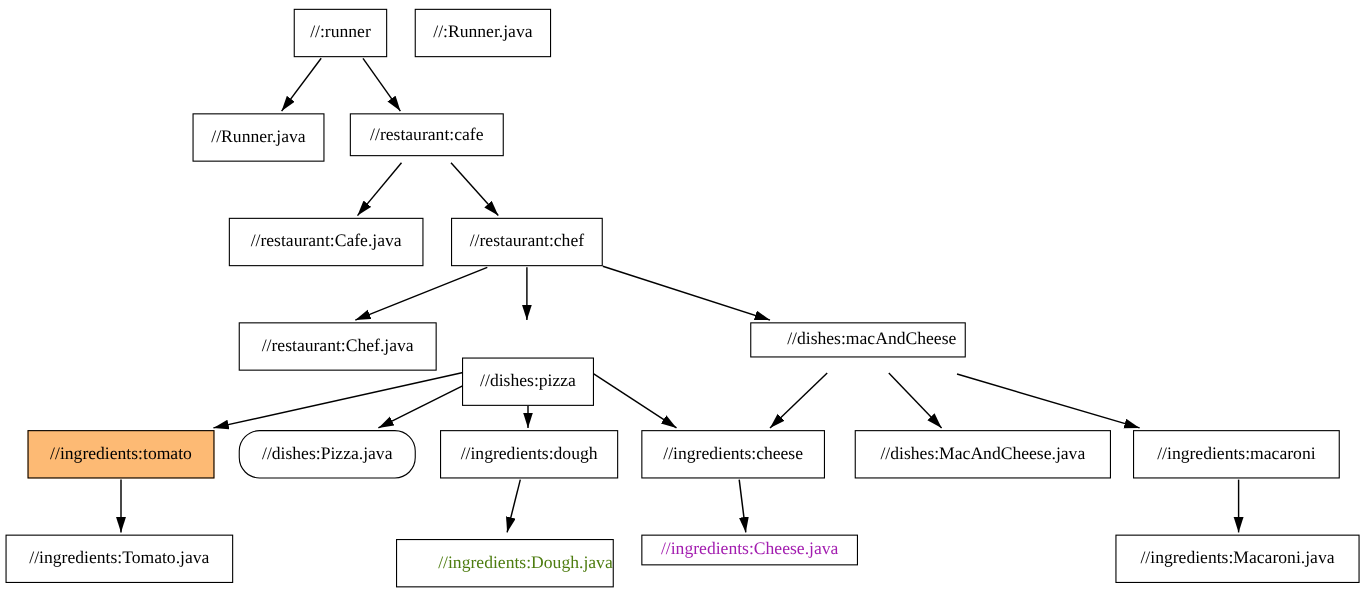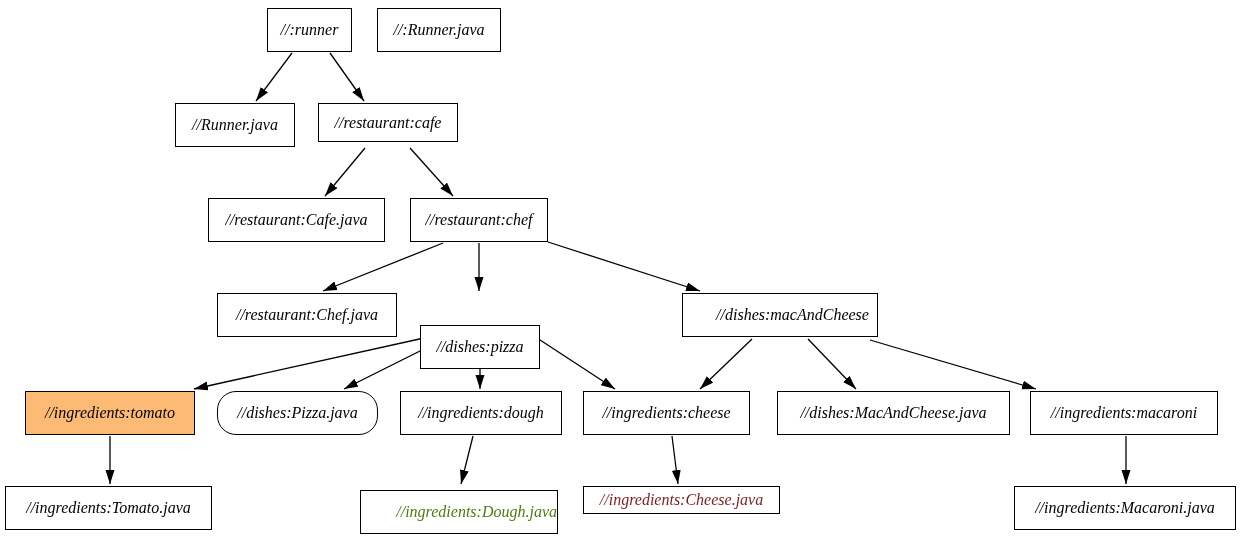--- a/index.html
+++ b/index.html
@@ -7,21 +7,20 @@
     padding: 0;
     background: #ffffff;
   }
   #canvas {
     position: relative;
     width: 1242px;
     height: 539px;
     background: #ffffff;
     font-family: "Liberation Serif", "DejaVu Serif", serif;
     overflow: hidden;
-    font-style: italic;
   }
   #edge-layer {
     position: absolute;
     left: 0;
     top: 0;
     width: 1242px;
     height: 539px;
   }
   #edge-layer line {
     stroke-width: 1.3px;
@@ -90,21 +89,21 @@
       </div>
       <div class="node" style="left: 410px; top: 198px; width: 138px; height: 44px; border-color: rgb(0, 0, 0); background: rgb(255, 255, 255); color: rgb(0, 0, 0);">
         <span>//restaurant:chef</span>
       </div>
       <div class="node" style="left: 217px; top: 293px; width: 180px; height: 44px; border-color: rgb(0, 0, 0); background: rgb(255, 255, 255); color: rgb(0, 0, 0);">
         <span>//restaurant:Chef.java</span>
       </div>
       <div class="node" style="left: 420px; top: 293px; width: 120px; height: 44px; border-color: rgb(0, 0, 0); background: rgb(255, 255, 255); color: rgb(0, 0, 0); margin-top: 32px;">
         <span>//dishes:pizza</span>
       </div>
-      <div class="node" style="left: 682px; top: 293px; width: 196px; height: 44px; border-color: rgb(0, 0, 0); background: rgb(255, 255, 255); color: rgb(0, 0, 0); padding-left: 25px;">
+      <div class="node" style="left: 682px; top: 293px; width: 196px; height: 32px; border-color: rgb(0, 0, 0); background: rgb(255, 255, 255); color: rgb(0, 0, 0); padding-left: 25px;">
         <span>//dishes:macAndCheese</span>
       </div>
       <div class="node" style="left: 25px; top: 391px; width: 170px; height: 44px; border-color: rgb(0, 0, 0); background: #fdba74; color: rgb(0, 0, 0);">
         <span>//ingredients:tomato</span>
       </div>
       <div class="node" style="left: 217px; top: 391px; width: 161px; height: 44px; border-color: rgb(0, 0, 0); background: rgb(255, 255, 255); color: rgb(0, 0, 0); border-radius: 19px;">
         <span>//dishes:Pizza.java</span>
       </div>
       <div class="node" style="left: 400px; top: 391px; width: 162px; height: 44px; border-color: rgb(0, 0, 0); background: rgb(255, 255, 255); color: rgb(0, 0, 0);">
         <span>//ingredients:dough</span>
@@ -117,20 +116,20 @@
       </div>
       <div class="node" style="left: 1030px; top: 391px; width: 188px; height: 44px; border-color: rgb(0, 0, 0); background: rgb(255, 255, 255); color: rgb(0, 0, 0);">
         <span>//ingredients:macaroni</span>
       </div>
       <div class="node" style="left: 5px; top: 486px; width: 207px; height: 44px; border-color: rgb(0, 0, 0); background: rgb(255, 255, 255); color: rgb(0, 0, 0);">
         <span>//ingredients:Tomato.java</span>
       </div>
       <div class="node" style="left: 360px; top: 490px; width: 198px; height: 44px; border-color: rgb(0, 0, 0); background: rgb(255, 255, 255); color: #4d7c0f; justify-content: flex-end;">
         <span>//ingredients:Dough.java</span>
       </div>
-      <div class="node" style="left: 583px; top: 486px; width: 197px; height: 28px; border-color: rgb(0, 0, 0); background: rgb(255, 255, 255); color: #7f1d1d;">
+      <div class="node" style="left: 583px; top: 486px; width: 197px; height: 28px; border-color: rgb(0, 0, 0); background: rgb(255, 255, 255); color: #a21caf;">
         <span>//ingredients:Cheese.java</span>
       </div>
       <div class="node" style="left: 1014px; top: 486px; width: 222px; height: 44px; border-color: rgb(0, 0, 0); background: rgb(255, 255, 255); color: rgb(0, 0, 0);">
         <span>//ingredients:Macaroni.java</span>
       </div>
     </div>
 </div>
 
 </body></html>

